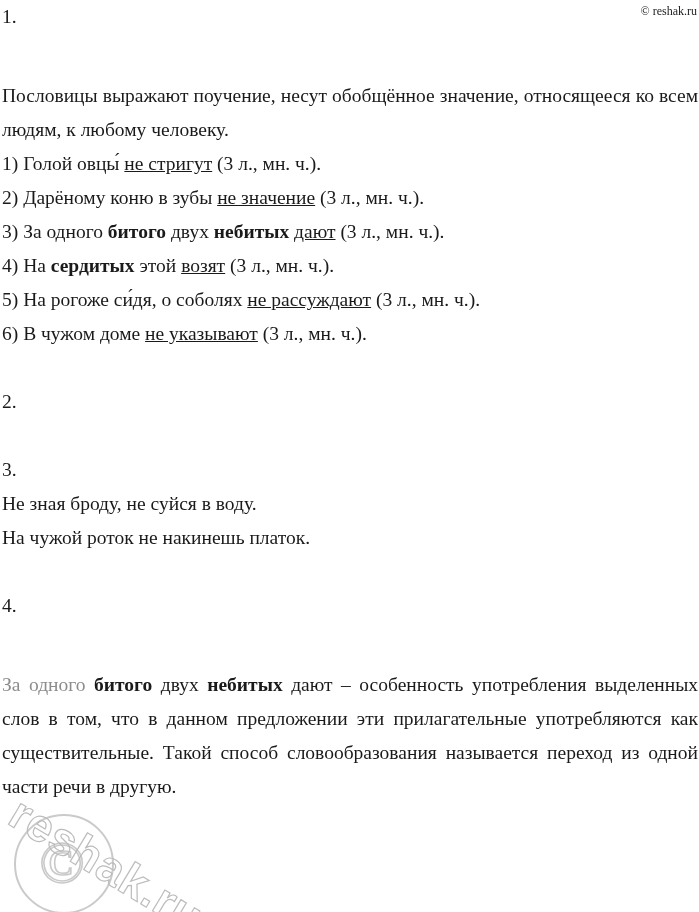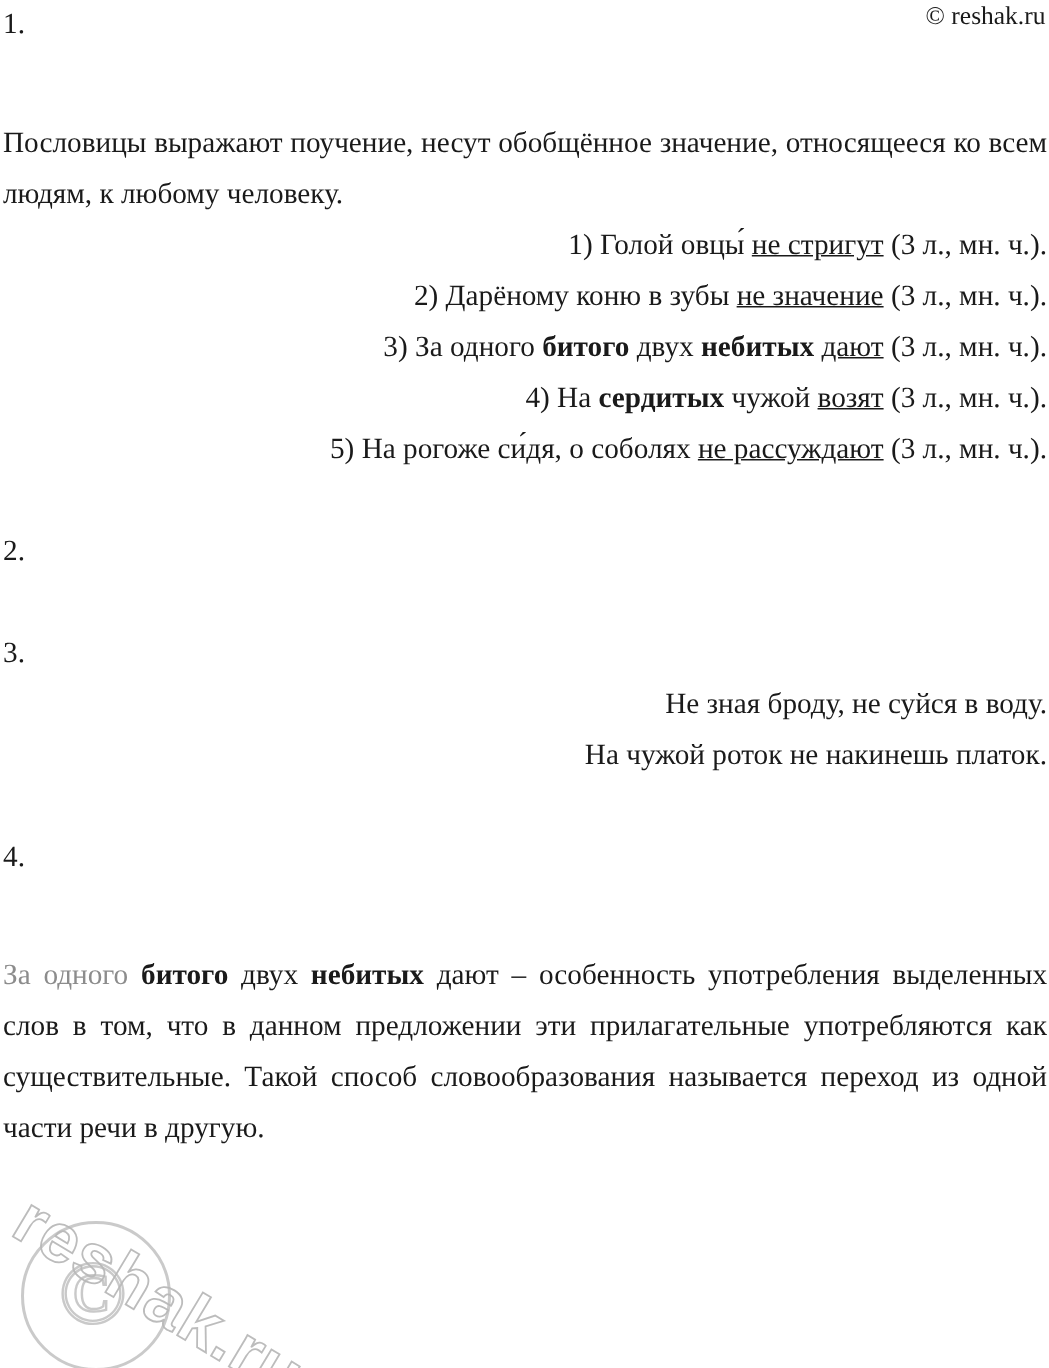--- a/index.html
+++ b/index.html
@@ -18,37 +18,36 @@
   .page {
     position: relative;
     width: 699px;
     height: 912px;
     box-sizing: border-box;
   }
   .copyright {
     position: absolute;
     top: 1px;
     right: 2px;
-    font-size: 17px;
+    font-size: 12px;
     line-height: 20px;
     color: #1a1a1a;
     white-space: nowrap;
   }
   .content {
     position: absolute;
     left: 2px;
     top: 0px;
     width: 696px;
   }
   .line {
     font-size: 19.5px;
     line-height: 34px;
     color: #1a1a1a;
     white-space: nowrap;
-    text-align: right;
   }
   .para {
     font-size: 19.5px;
     line-height: 34px;
     color: #1a1a1a;
     text-align: justify;
     text-align-last: left;
     text-justify: inter-word;
   }
   .para.full { width: 696px; margin-top: 45px; }
@@ -129,27 +128,30 @@
 
     <div class="line">
       <span>2)</span><span> Дарёному коню в зубы </span><span class="u">не значение</span><span> (3 л., мн. ч.).</span>
     </div>
 
     <div class="line">
       <span>3)</span><span> За одного </span><span class="b">битого</span><span> двух </span><span class="b">небитых</span><span> </span><span class="u">дают</span><span> (3 л., мн. ч.).</span>
     </div>
 
     <div class="line">
-      <span>4)</span><span> На </span><span class="b">сердитых</span><span> чужой </span><span class="u">возят</span><span> (3 л., мн. ч.).</span>
+      <span>4)</span><span> На </span><span class="b">сердитых</span><span> этой </span><span class="u">возят</span><span> (3 л., мн. ч.).</span>
     </div>
 
     <div class="line">
       <span>5)</span><span> На рогоже си́дя, о соболях </span><span class="u">не рассуждают</span><span> (3 л., мн. ч.).</span>
     </div>
 
+    <div class="line">
+      <span>6)</span><span> В чужом доме </span><span class="u">не указывают</span><span> (3 л., мн. ч.).</span>
+    </div>
 
 
     <div class="spacer-lg"></div>
 
     <div class="marker">2.</div>
 
     <div class="spacer-lg"></div>
 
     <div class="marker">3.</div>
     <div class="line">Не зная броду, не суйся в воду.</div>

